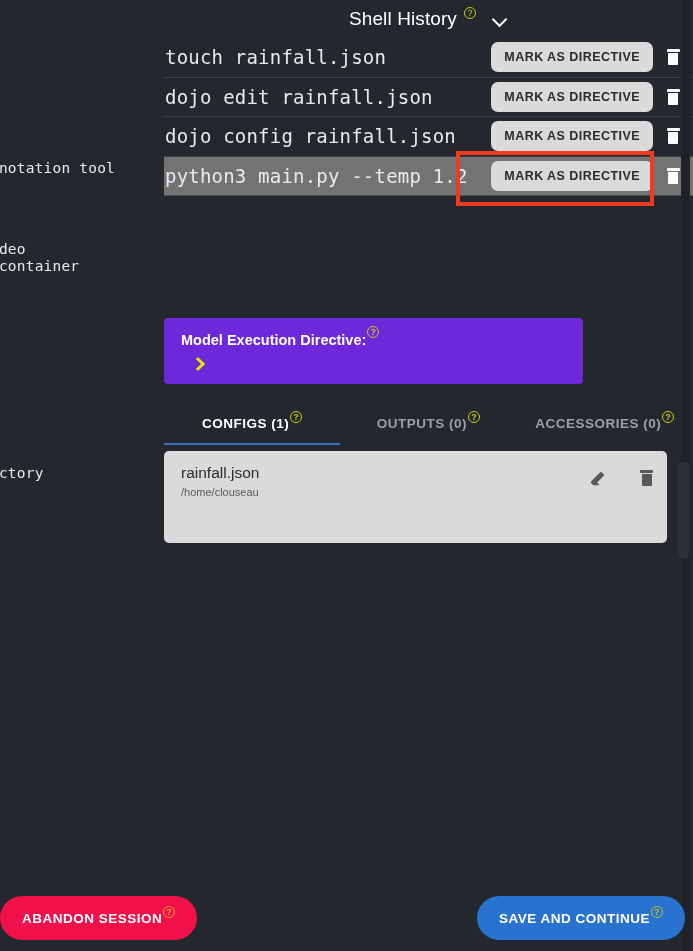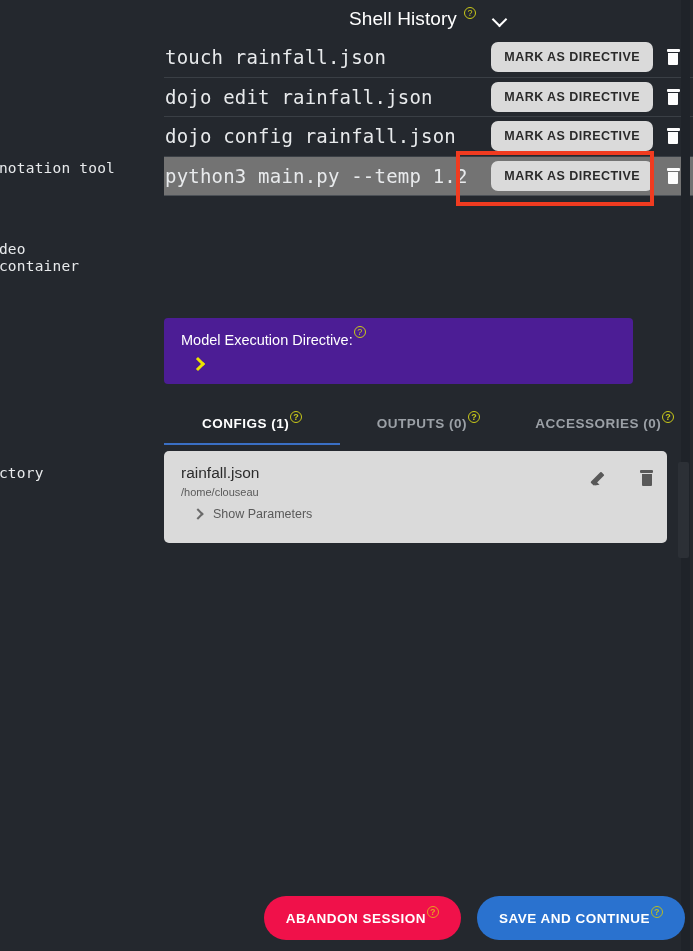--- a/index.html
+++ b/index.html
@@ -168,25 +168,26 @@
     height: 55px;
     border: 4px solid #f03b20;
     pointer-events: none;
     z-index: 30;
   }
 
   
   .directive-panel {
     position: absolute;
     left: 0; top: 318px;
-    width: 469px;
+    width: 419px;
     height: 66px;
-    background: #4c1d95;
+    background: #6d28d9;
     border-radius: 4px;
     padding: 13px 0 0 17px;
+    font-weight: bold;
   }
   .directive-label {
     font-size: 14.5px;
     color: #ffffff;
     display: inline-flex;
     align-items: flex-start;
   }
   .directive-arrow {
     margin-top: 9px;
     margin-left: 11px;
@@ -318,21 +319,21 @@
   }
 
   
   .footer {
     position: absolute;
     left: 0; bottom: 0;
     width: 693px;
     height: 66px;
     display: flex;
     align-items: center;
-    justify-content: flex-end;
+    justify-content: space-between;
     gap: 16px;
     padding-right: 8px;
   }
   .pill {
     border: none;
     border-radius: 22px;
     height: 44px;
     padding: 0 22px;
     font-size: 13.5px;
     font-weight: 700;
@@ -424,24 +425,20 @@
       </div>
       <div class="tab">
         <span>ACCESSORIES (0)</span>
         <span class="help-ico">?</span>
       </div>
     </div>
 
     <div class="config-card">
       <div class="cfg-name">rainfall.json</div>
       <div class="cfg-path">/home/clouseau</div>
-      <div class="cfg-params">
-        <span class="cfg-chev"></span>
-        <span class="cfg-params-label">Show Parameters</span>
-      </div>
       <div class="cfg-actions">
         <span class="pencil"></span>
         <span class="trash dark"></span>
       </div>
     </div>
 
   </div>
 
   <div class="sb-outer"></div>
   <div class="sb-inner"></div>

